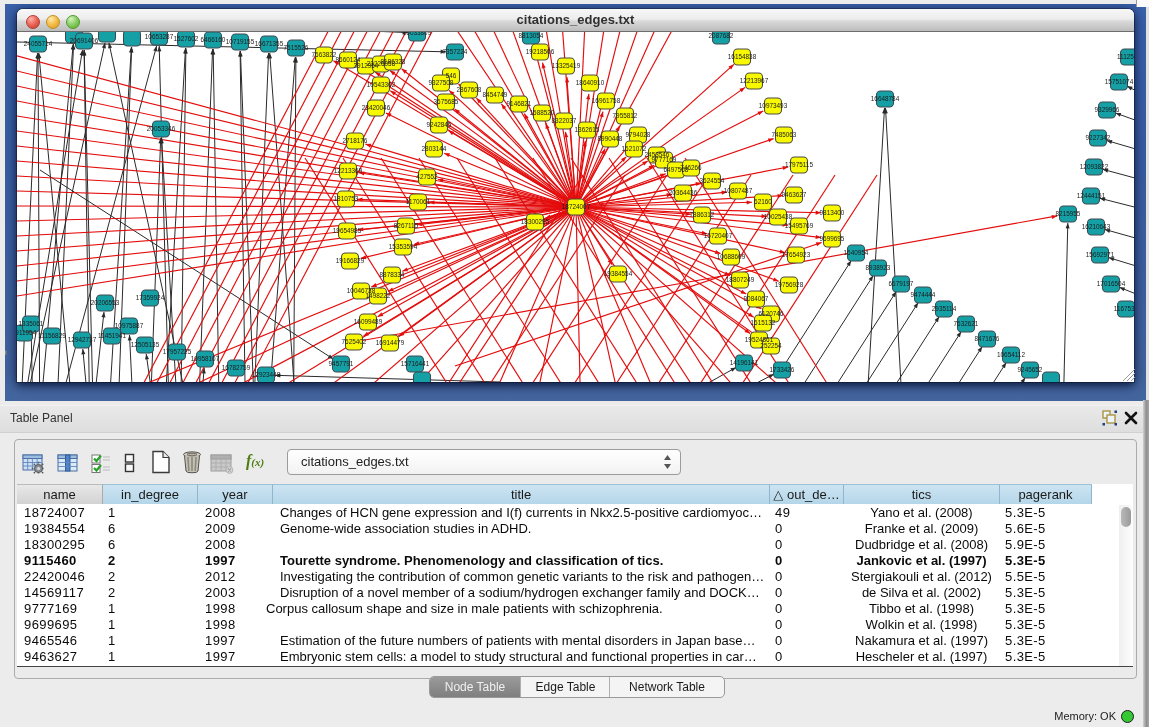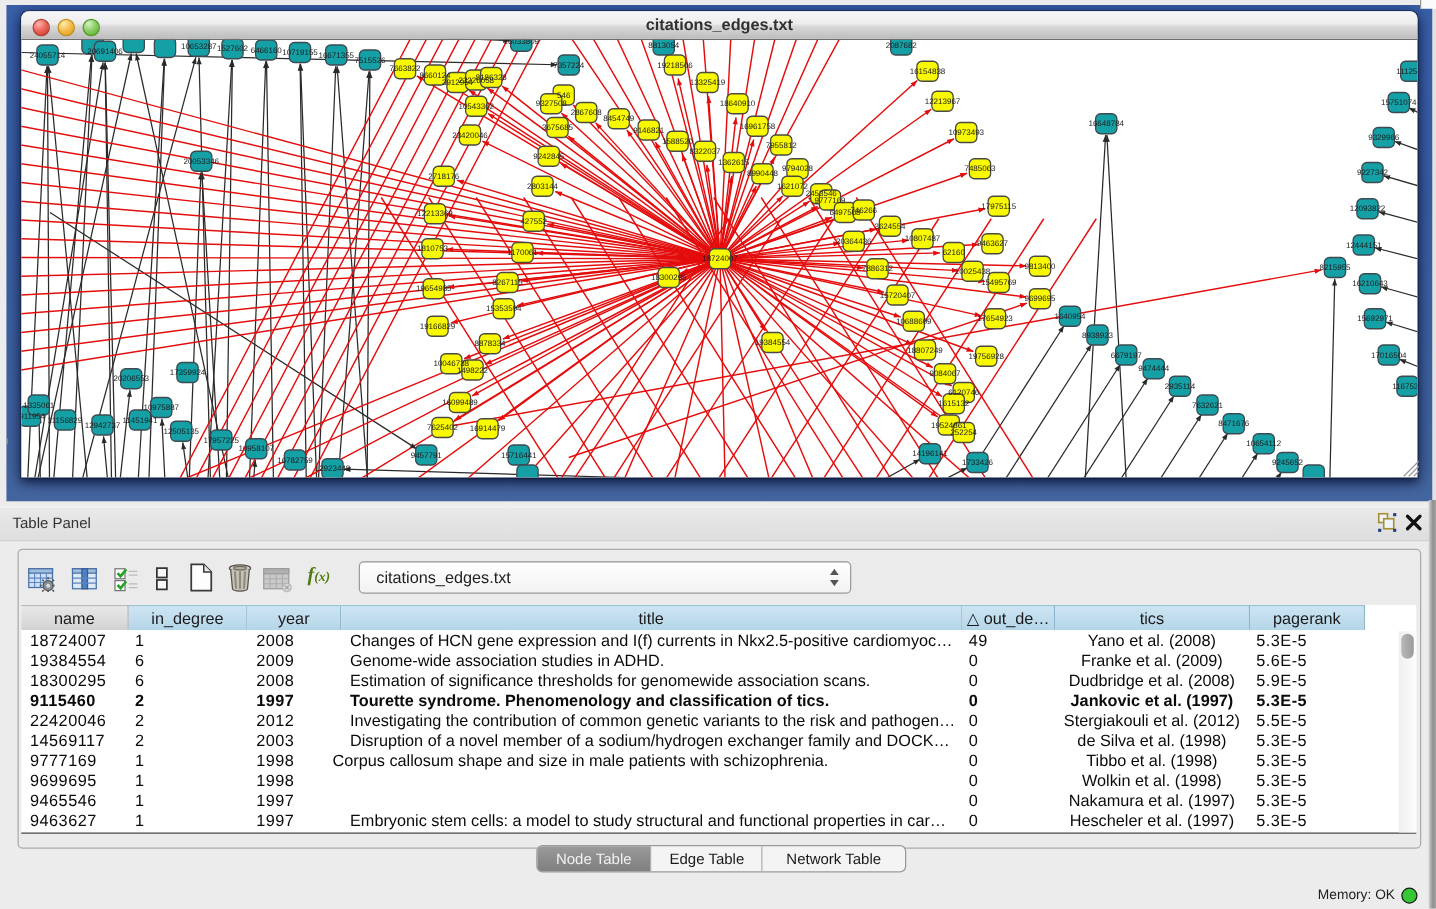--- a/index.html
+++ b/index.html
@@ -759,21 +759,20 @@
       <span class="c num" style="left:188px;width:62px;">2009</span>
       <span class="c" style="left:263px;width:488px;">Genome-wide association studies in ADHD.</span>
       <span class="c num" style="left:758px;width:66px;">0</span>
       <span class="c" style="left:827px;width:155px;text-align:center;">Franke et al. (2009)</span>
       <span class="c num" style="left:988px;width:85px;">5.6E-5</span>
     </div>
 <div class="row" style="top:32px;">
       <span class="c num" style="left:7px;width:82px;">18300295</span>
       <span class="c num" style="left:91px;width:88px;">6</span>
       <span class="c num" style="left:188px;width:62px;">2008</span>
-      <span class="c" style="left:263px;width:488px;">Estimation of significance thresholds for genomewide association scans.</span>
       <span class="c num" style="left:758px;width:66px;">0</span>
       <span class="c" style="left:827px;width:155px;text-align:center;">Dudbridge et al. (2008)</span>
       <span class="c num" style="left:988px;width:85px;">5.9E-5</span>
     </div>
 <div class="row" style="top:48px;font-weight:bold;">
       <span class="c num" style="left:7px;width:82px;">9115460</span>
       <span class="c num" style="left:91px;width:88px;">2</span>
       <span class="c num" style="left:188px;width:62px;">1997</span>
       <span class="c" style="left:263px;width:488px;">Tourette syndrome. Phenomenology and classification of tics.</span>
       <span class="c num" style="left:758px;width:66px;">0</span>
@@ -788,21 +787,21 @@
       <span class="c num" style="left:758px;width:66px;">0</span>
       <span class="c" style="left:827px;width:155px;text-align:center;">Stergiakouli et al. (2012)</span>
       <span class="c num" style="left:988px;width:85px;">5.5E-5</span>
     </div>
 <div class="row" style="top:80px;">
       <span class="c num" style="left:7px;width:82px;">14569117</span>
       <span class="c num" style="left:91px;width:88px;">2</span>
       <span class="c num" style="left:188px;width:62px;">2003</span>
       <span class="c" style="left:263px;width:488px;">Disruption of a novel member of a sodium/hydrogen exchanger family and DOCK…</span>
       <span class="c num" style="left:758px;width:66px;">0</span>
-      <span class="c" style="left:827px;width:155px;text-align:center;">de Silva et al. (1998)</span>
+      <span class="c" style="left:827px;width:155px;text-align:center;">de Silva et al. (2002)</span>
       <span class="c num" style="left:988px;width:85px;">5.3E-5</span>
     </div>
 <div class="row" style="top:96px;">
       <span class="c num" style="left:7px;width:82px;">9777169</span>
       <span class="c num" style="left:91px;width:88px;">1</span>
       <span class="c num" style="left:188px;width:62px;">1998</span>
       <span class="c" style="left:249px;width:488px;">Corpus callosum shape and size in male patients with schizophrenia.</span>
       <span class="c num" style="left:758px;width:66px;">0</span>
       <span class="c" style="left:827px;width:155px;text-align:center;">Tibbo et al. (1998)</span>
       <span class="c num" style="left:988px;width:85px;">5.3E-5</span>
@@ -812,20 +811,21 @@
       <span class="c num" style="left:91px;width:88px;">1</span>
       <span class="c num" style="left:188px;width:62px;">1998</span>
       <span class="c num" style="left:758px;width:66px;">0</span>
       <span class="c" style="left:827px;width:155px;text-align:center;">Wolkin et al. (1998)</span>
       <span class="c num" style="left:988px;width:85px;">5.3E-5</span>
     </div>
 <div class="row" style="top:128px;">
       <span class="c num" style="left:7px;width:82px;">9465546</span>
       <span class="c num" style="left:91px;width:88px;">1</span>
       <span class="c num" style="left:188px;width:62px;">1997</span>
+      <span class="c" style="left:263px;width:488px;">Estimation of the future numbers of patients with mental disorders in Japan base…</span>
       <span class="c num" style="left:758px;width:66px;">0</span>
       <span class="c" style="left:827px;width:155px;text-align:center;">Nakamura et al. (1997)</span>
       <span class="c num" style="left:988px;width:85px;">5.3E-5</span>
     </div>
 <div class="row" style="top:144px;">
       <span class="c num" style="left:7px;width:82px;">9463627</span>
       <span class="c num" style="left:91px;width:88px;">1</span>
       <span class="c num" style="left:188px;width:62px;">1997</span>
       <span class="c" style="left:263px;width:488px;">Embryonic stem cells: a model to study structural and functional properties in car…</span>
       <span class="c num" style="left:758px;width:66px;">0</span>

